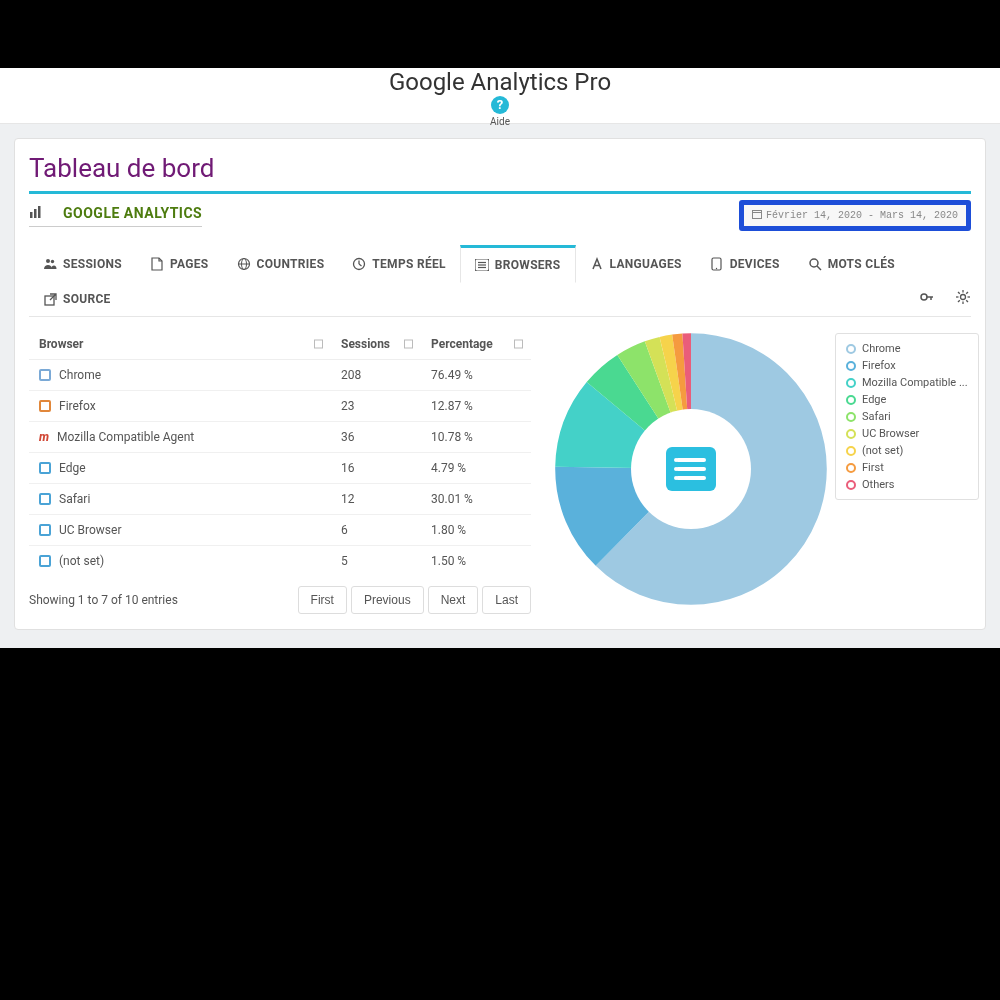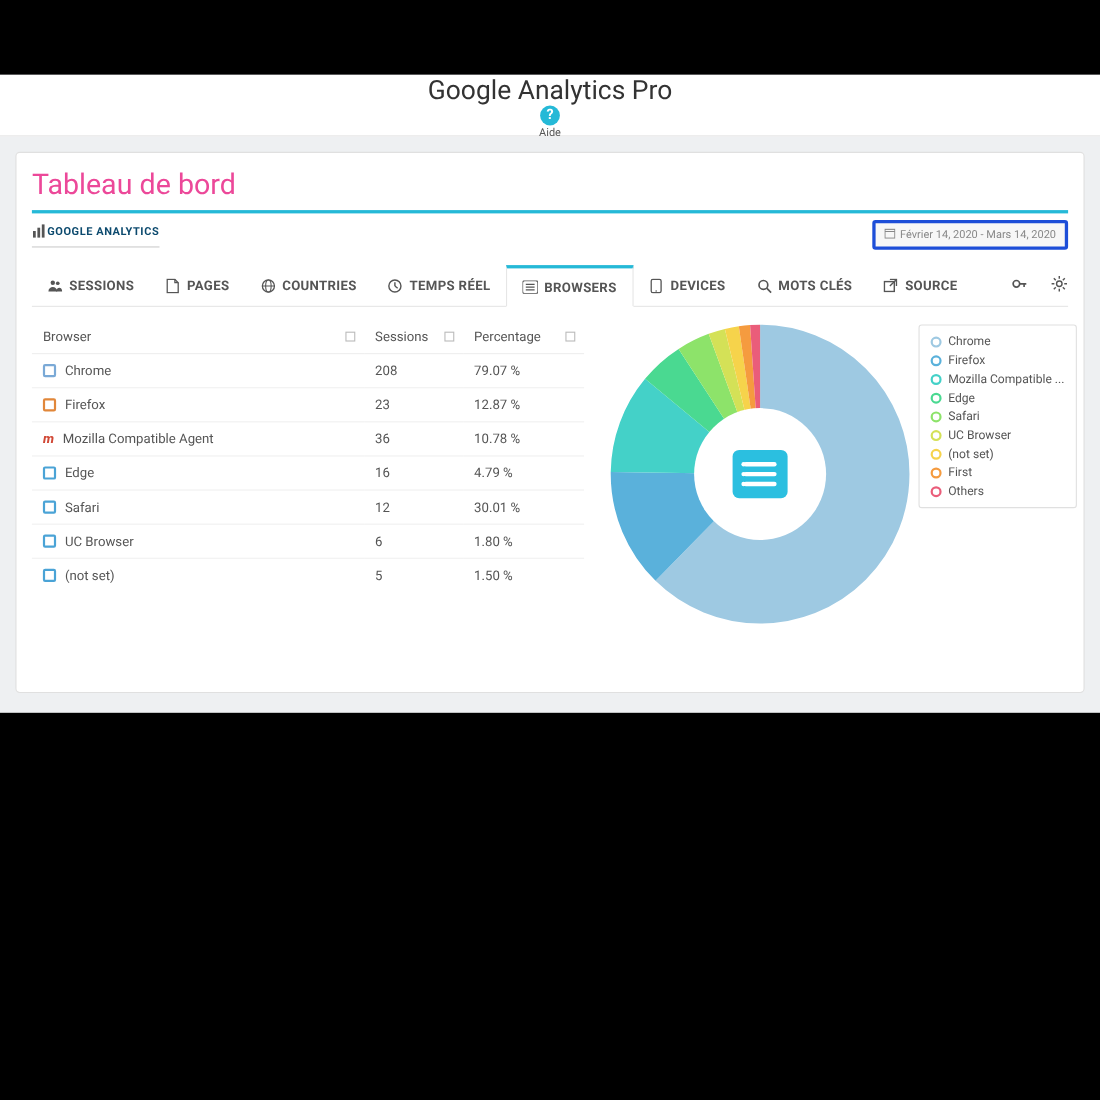--- a/index.html
+++ b/index.html
@@ -4,35 +4,35 @@
 <style>
 * { box-sizing: border-box; margin: 0; padding: 0; }
 body { font-family: -apple-system, BlinkMacSystemFont, "Segoe UI", Roboto, sans-serif; background: #000; width: 1000px; height: 1000px; overflow: hidden; }
 .canvas { background: #000; width: 1000px; height: 1000px; padding-top: 68px; }
 .app { background: #eef0f2; width: 1000px; height: 580px; position: relative; }
 .topbar { background: #fff; height: 56px; display: flex; align-items: center; justify-content: space-between; padding: 0 14px; border-bottom: 1px solid #e6e6e6; flex-direction: column; }
 .topbar h1 { font-size: 24px; font-weight: 400; color: #333; }
 .help { text-align: center; font-size: 10px; color: #555; }
 .help-icon { width: 18px; height: 18px; border-radius: 50%; background: #25b9d7; color: #fff; font-weight: bold; font-size: 13px; line-height: 18px; margin: 0 auto 2px; }
 .panel { background: #fff; margin: 14px; border: 1px solid #e0e0e0; border-radius: 4px; padding: 14px 14px 18px; height: 492px; position: relative; }
-.panel h2 { font-size: 26px; font-weight: 400; color: #ec4899; margin-bottom: 8px; }
+.panel h2 { font-size: 26px; font-weight: 400; color: #701a75; margin-bottom: 8px; }
 .heading-line { display: flex; align-items: center; justify-content: space-between; border-top: 3px solid #25b9d7; padding-top: 6px; }
-.ga-name { font-size: 10px; font-weight: 700; color: #0c4a6e; letter-spacing: .5px; display: flex; align-items: center; gap: 0; border-bottom: 1px solid #ccc; padding-bottom: 4px; }
-.date-range { font-size: 10px; color: #888; background: #f7f7f7; border: 3px solid #1d4ed8; padding: 4px 8px; border-radius: 3px; display: flex; align-items: center; gap: 4px; }
+.ga-name { font-size: 14px; font-weight: 700; color: #4d7c0f; letter-spacing: .5px; display: flex; align-items: center; gap: 20px; border-bottom: 1px solid #ccc; padding-bottom: 4px; }
+.date-range { font-size: 10px; color: #888; background: #f7f7f7; border: 5px solid #1d4ed8; padding: 4px 8px; border-radius: 3px; display: flex; align-items: center; gap: 4px; font-family: Liberation Mono, monospace; }
 .tabs { display: flex; flex-wrap: wrap; margin-top: 14px; border-bottom: 1px solid #e6e6e6; position: relative; }
 .tab { padding: 10px 14px; font-size: 12px; font-weight: 700; color: #555; display: flex; align-items: center; gap: 6px; cursor: pointer; letter-spacing: .3px; }
 .tab.active { border-top: 3px solid #25b9d7; border-left: 1px solid #e6e6e6; border-right: 1px solid #e6e6e6; border-bottom: 1px solid #fff; margin-bottom: -1px; background: #fff; }
 .tab .ico { width: 14px; height: 14px; display: inline-flex; align-items: center; justify-content: center; color: #555; }
 .tab.active .ico { color: #555; }
 .tool-icons { position: absolute; right: 0; bottom: 8px; display: flex; gap: 20px; color: #555; }
 .tool-icons span { cursor: pointer; font-size: 14px; }
 .content { display: flex; gap: 20px; margin-top: 12px; }
 .table-wrap { flex: 1; }
 table { width: 100%; border-collapse: collapse; font-size: 12px; }
-th { text-align: left; padding: 8px 10px; color: #555; font-weight: 400; border-bottom: 1px solid #eee; position: relative; }
+th { text-align: left; padding: 8px 10px; color: #555; font-weight: 700; border-bottom: 1px solid #eee; position: relative; }
 th .sort-box { position: absolute; right: 8px; top: 50%; transform: translateY(-50%); width: 9px; height: 9px; border: 1px solid #bbb; }
 td { padding: 8px 10px; border-top: 1px solid #f0f0f0; color: #555; }
 .brow-cell { display: flex; align-items: center; gap: 8px; }
 .bicon { width: 12px; height: 12px; border: 2px solid; border-radius: 2px; display: inline-block; }
 .pager-row { display: flex; justify-content: space-between; align-items: center; margin-top: 10px; font-size: 12px; color: #555; }
 .pager { display: flex; gap: 4px; }
 .pager button { padding: 6px 12px; border: 1px solid #ddd; background: #fff; color: #555; font-size: 12px; border-radius: 3px; cursor: pointer; }
 .chart-wrap { width: 420px; position: relative; display: flex; align-items: flex-start; }
 .donut-container { width: 280px; height: 280px; position: relative; }
 .donut-center { position: absolute; top: 50%; left: 50%; transform: translate(-50%,-50%); width: 120px; height: 120px; background: #fff; border-radius: 50%; display: flex; align-items: center; justify-content: center; }
@@ -129,20 +129,28 @@
                 <rect x="0" y="0" width="14" height="12" rx="2" fill="none" stroke="#555" stroke-width="1.2"></rect>
                 <line x1="3" y1="3.5" x2="11" y2="3.5" stroke="#555" stroke-width="1.2"></line>
                 <line x1="3" y1="6" x2="11" y2="6" stroke="#555" stroke-width="1.2"></line>
                 <line x1="3" y1="8.5" x2="11" y2="8.5" stroke="#555" stroke-width="1.2"></line>
               </svg>
             </span>
             <span>BROWSERS</span>
           </div>
           <div class="tab">
             <span class="ico">
+              <svg width="14" height="14" viewBox="0 0 14 14">
+                <path d="M3 12L7 2l4 10M4.5 8.5h5" fill="none" stroke="#555" stroke-width="1.5"></path>
+              </svg>
+            </span>
+            <span>LANGUAGES</span>
+          </div>
+          <div class="tab">
+            <span class="ico">
               <svg width="11" height="14" viewBox="0 0 11 14">
                 <rect x="1" y="1" width="9" height="12" rx="1.5" fill="none" stroke="#555" stroke-width="1.2"></rect>
                 <circle cx="5.5" cy="11.5" r="0.7" fill="#555"></circle>
               </svg>
             </span>
             <span>DEVICES</span>
           </div>
           <div class="tab">
             <span class="ico">
               <svg width="14" height="14" viewBox="0 0 14 14">
@@ -199,21 +207,21 @@
         </thead>
         <tbody id="tbody">
                 <tr class="row">
                   <td>
                     <div class="brow-cell">
                       <span class="bicon" style="border-color:#7aa9d6"></span>
                       <span>Chrome</span>
                     </div>
                   </td>
                   <td>208</td>
-                  <td>79.07 %</td>
+                  <td>76.49 %</td>
                 </tr>
                 <tr class="row">
                   <td>
                     <div class="brow-cell">
                       <span class="bicon" style="border-color:#e1873a"></span>
                       <span>Firefox</span>
                     </div>
                   </td>
                   <td>23</td>
                   <td>12.87 %</td>
@@ -263,20 +271,29 @@
                     <div class="brow-cell">
                       <span class="bicon" style="border-color:#4aa3d6"></span>
                       <span>(not set)</span>
                     </div>
                   </td>
                   <td>5</td>
                   <td>1.50 %</td>
                 </tr>
               </tbody>
       </table>
+      <div class="pager-row">
+        <div>Showing 1 to 7 of 10 entries</div>
+        <div class="pager">
+          <button>First</button>
+          <button>Previous</button>
+          <button>Next</button>
+          <button>Last</button>
+        </div>
+      </div>
     </div>
 
     <div class="chart-wrap">
       <div class="donut-container">
         <svg class="donut" id="donut" viewBox="0 0 200 200">
                 <circle cx="100" cy="100" r="68" stroke="#9ec9e2" stroke-dasharray="266.0954110331784 161.1611898550335" stroke-dashoffset="0"></circle>
                 <circle cx="100" cy="100" r="68" stroke="#5ab1db" stroke-dasharray="54.98792453431286 372.268676353899" stroke-dashoffset="-266.0954110331784"></circle>
                 <circle cx="100" cy="100" r="68" stroke="#44d1c8" stroke-dasharray="46.05826157574924 381.1983393124626" stroke-dashoffset="-321.08333556749125"></circle>
                 <circle cx="100" cy="100" r="68" stroke="#4ad991" stroke-dasharray="20.46559118254535 406.79100970566657" stroke-dashoffset="-367.14159714324046"></circle>
                 <circle cx="100" cy="100" r="68" stroke="#8de36a" stroke-dasharray="15.338511971886808 411.9180889163251" stroke-dashoffset="-387.6071883257858"></circle>

